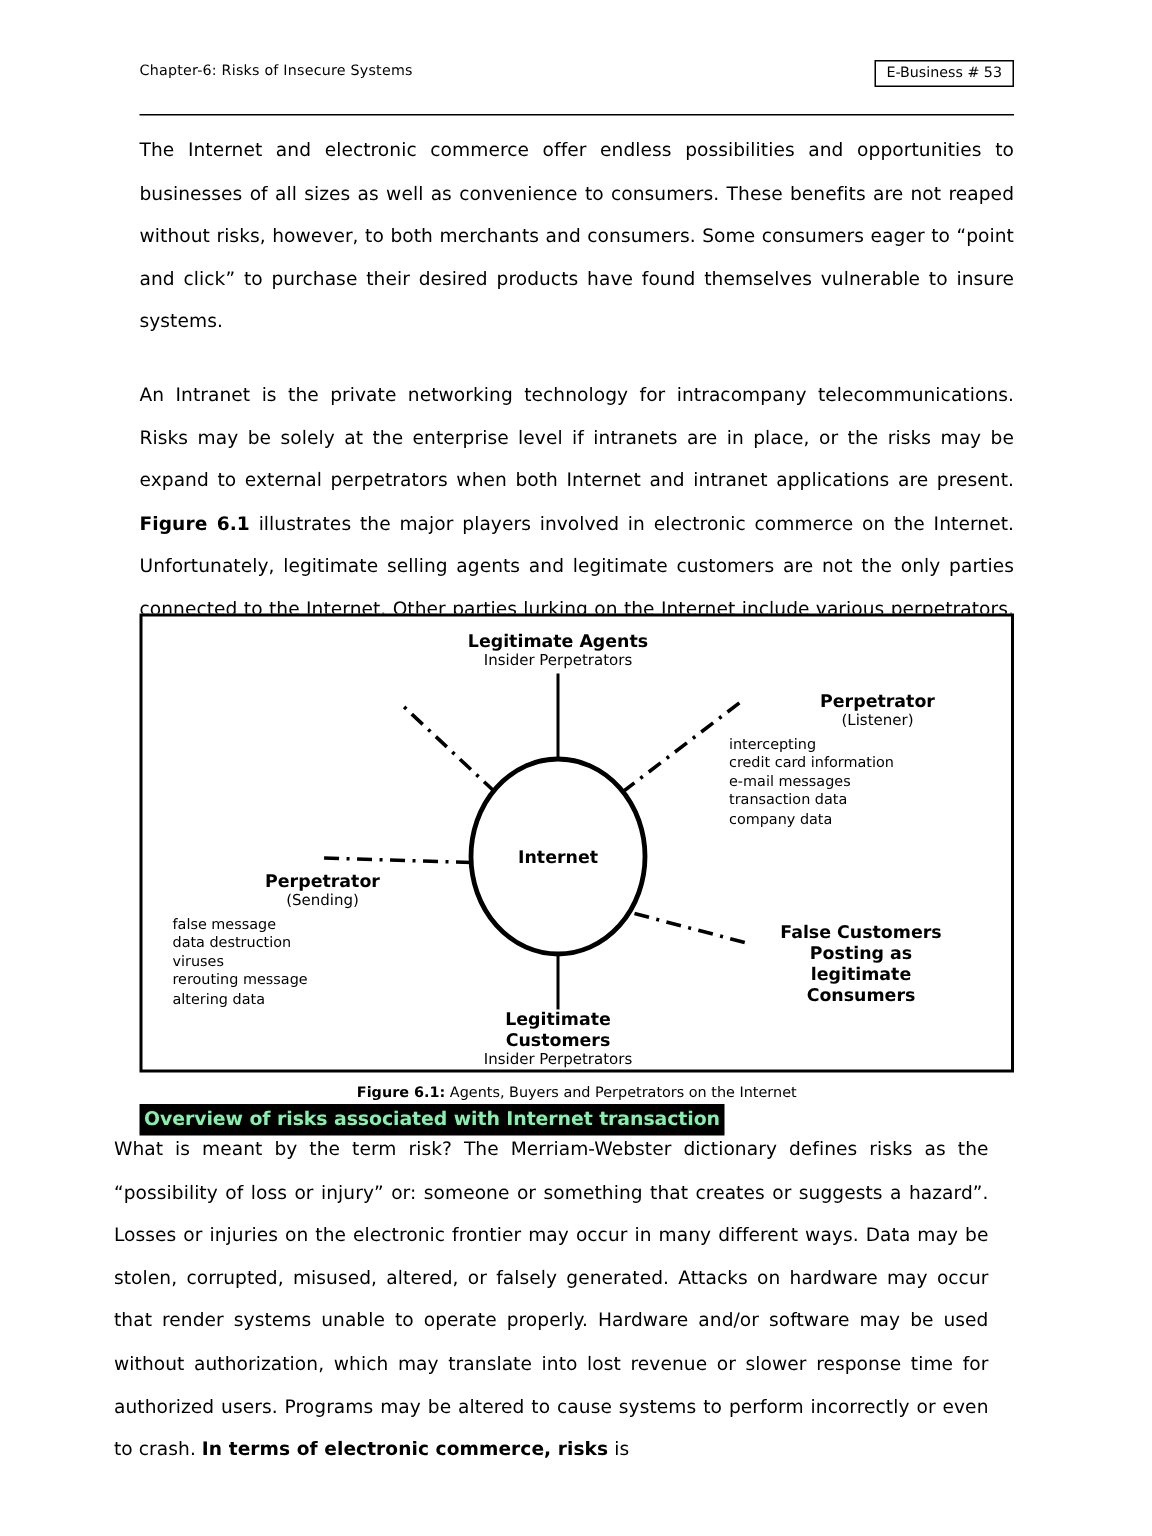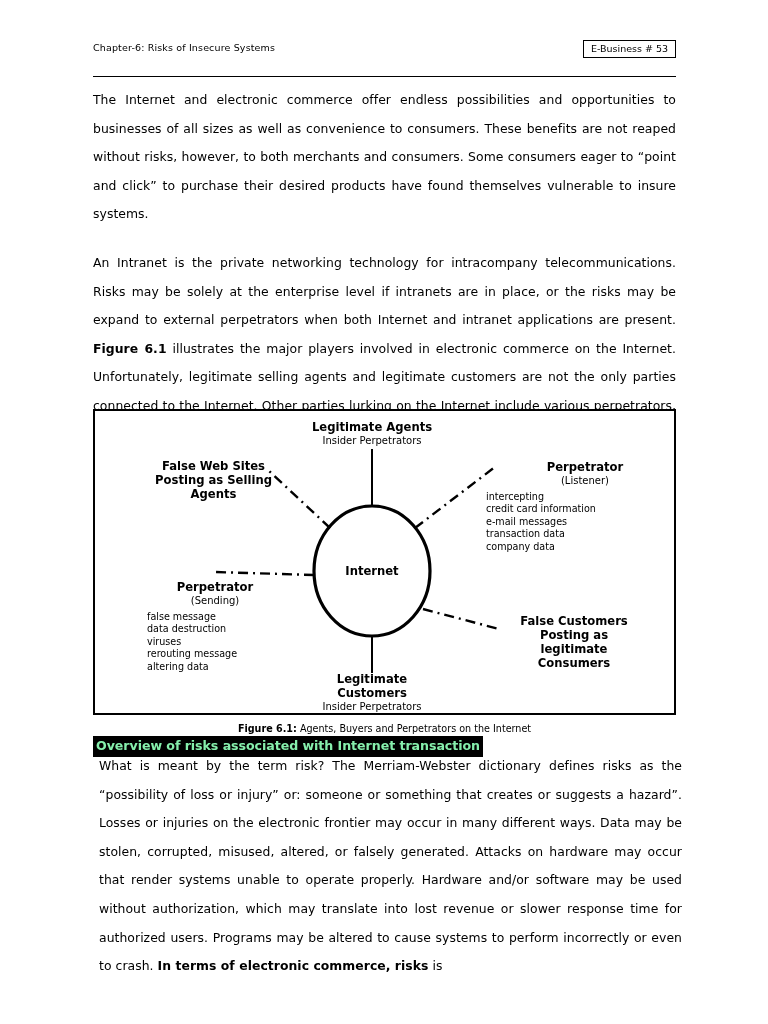--- a/index.html
+++ b/index.html
@@ -149,21 +149,21 @@
     font-size: 12.6px;
     font-weight: bold;
     line-height: 18px;
     padding: 1px 3px 2px 3px;
     white-space: nowrap;
     letter-spacing: -0.05px;
   }
 
   .body-col-2 {
     position: absolute;
-    left: 99px;
+    left: 76px;
     width: 583px;
     top: 752px;
   }
 </style>
 </head>
 <body>
 
 <div class="page">
 
   <div class="header">
@@ -197,43 +197,38 @@
         <line x1="328" y1="198" x2="404" y2="218" stroke="#000000" stroke-width="2.4" stroke-dasharray="10 5 2 5"></line>
       </svg>
 
       <div class="fig-center-label" style="left:227px; top:153px; width:100px;">Internet</div>
 
       <div class="fig-label" style="left:177px; top:9px; width:200px;">
         <div>Legitimate Agents</div>
         <div class="fig-sub">Insider Perpetrators</div>
       </div>
 
-      <div class="fig-label" style="left:26px; top:48px; width:185px; text-align:center;">
-        <div>False Web Sites</div>
-        <div>Posting as Selling</div>
-        <div>Agents</div>
-      </div>
 
       <div class="fig-label" style="left:405px; top:49px; width:170px; text-align:center;">
         <div>Perpetrator</div>
         <div class="fig-sub">(Listener)</div>
       </div>
       <div class="fig-list" style="left:391px; top:80px;">
         <div>intercepting</div>
         <div>credit card information</div>
         <div>e-mail messages</div>
         <div>transaction data</div>
         <div>company data</div>
       </div>
 
       <div class="fig-label" style="left:45px; top:169px; width:150px; text-align:center;">
         <div>Perpetrator</div>
         <div class="fig-sub">(Sending)</div>
       </div>
-      <div class="fig-list" style="left:20px; top:200px;margin-left:32px;">
+      <div class="fig-list" style="left:20px; top:200px;">
         <div>false message</div>
         <div>data destruction</div>
         <div>viruses</div>
         <div>rerouting message</div>
         <div>altering data</div>
       </div>
 
       <div class="fig-label" style="left:384px; top:203px; width:190px; text-align:center;">
         <div>False Customers</div>
         <div>Posting as</div>

